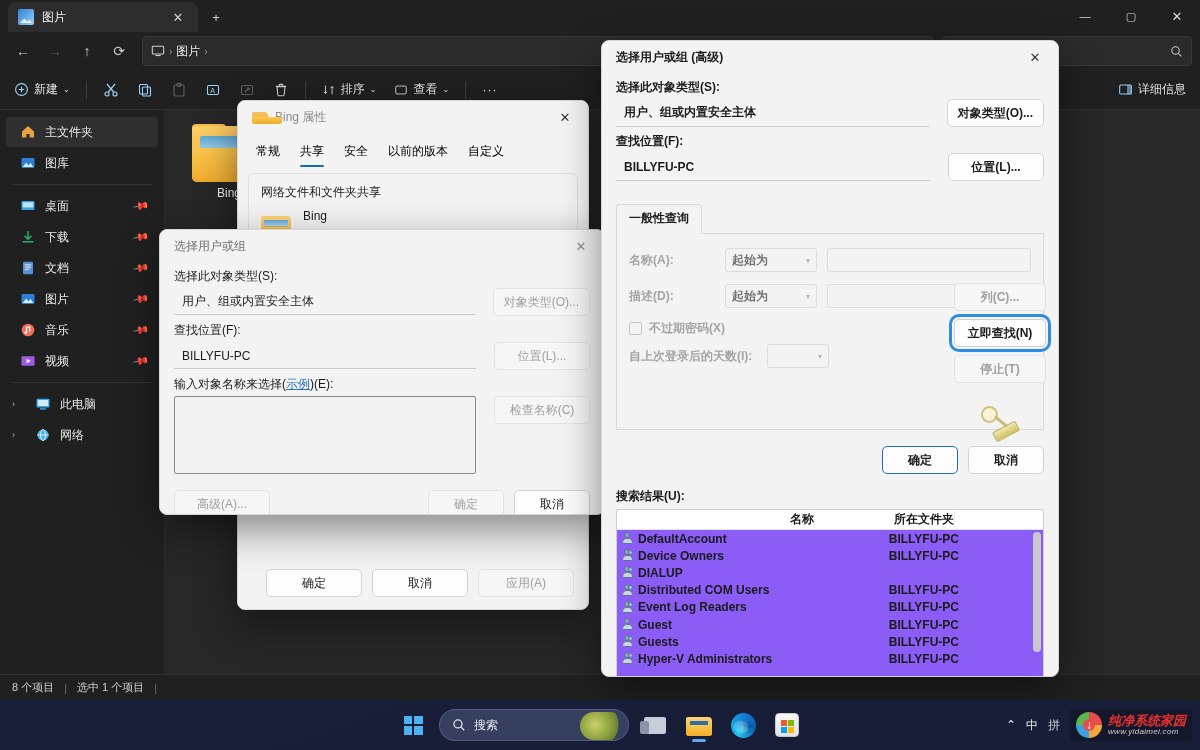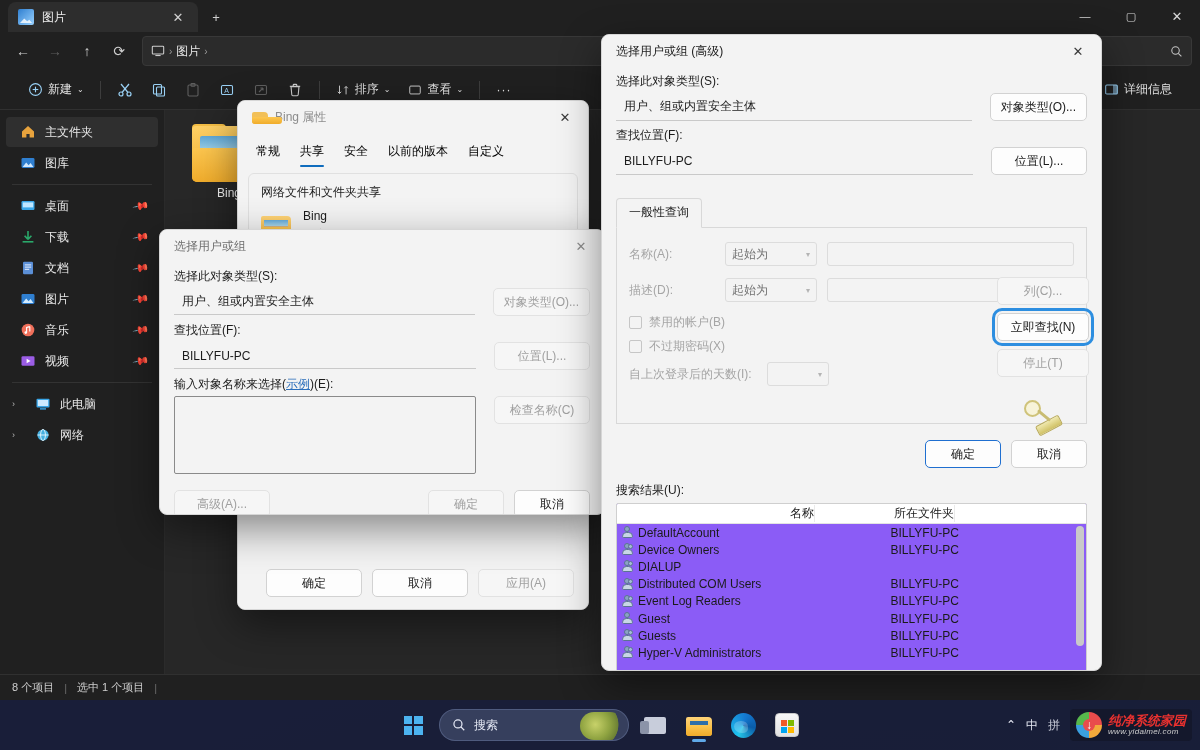--- a/index.html
+++ b/index.html
@@ -78,21 +78,21 @@
   .crumb-sep { color: #9a9a9a; font-size: 10px; }
   .searchbox {
     width: 250px; height: 30px; background: #2b2b2b; border: 1px solid #383838;
     border-radius: 4px; display: flex; align-items: center; padding: 0 8px;
     margin-left: 6px; color: #b5b5b5; font-size: 12px; gap: 6px;
     justify-content: space-between;
   }
 
   .toolbar {
     height: 40px; display: flex; align-items: center; gap: 2px;
-    padding: 0 20px; background: #202020; border-bottom: 1px solid #303030;
+    padding: 0 6px; background: #202020; border-bottom: 1px solid #303030;
   }
   .tbtn {
     height: 30px; display: flex; align-items: center; gap: 5px;
     padding: 0 8px; border-radius: 4px; color: #e2e2e2; font-size: 12px;
     white-space: nowrap;
   }
   .tbtn.icon-only { width: 32px; justify-content: center; padding: 0; }
   .tbtn svg { display: block; }
   .tdiv { width: 1px; height: 18px; background: #3d3d3d; margin: 0 6px; }
   .toolbar-right { margin-left: auto; display: flex; align-items: center; }
@@ -247,21 +247,21 @@
     height: 78px; background: #f3f3f3; border: 1px solid #8a8a8a;
     border-radius: 2px;
   }
   .linkish { color: #2c6fbb; text-decoration: underline; }
   .sel-footer {
     display: flex; align-items: center; gap: 10px; margin-top: 16px;
   }
   .spacer { flex: 1; }
 
   
-  #dlg-adv { left: 601px; top: 34px; width: 501px; height: 637px; background: #f3f3f3; }
+  #dlg-adv { left: 601px; top: 40px; width: 458px; height: 637px; background: #f3f3f3; font-weight: bold; }
   .adv-tabstrip {
     display: flex; border-bottom: 1px solid #d8d8d8; padding-left: 0; margin-top: 8px;
   }
   .adv-tab {
     padding: 5px 12px 6px; background: #f3f3f3; border: 1px solid #d8d8d8;
     border-bottom: 1px solid #f3f3f3; border-radius: 4px 4px 0 0; font-size: 12px;
     position: relative; top: 1px;
   }
   .adv-panel {
     border: 1px solid #d8d8d8; border-top: none; background: #f3f3f3;
@@ -799,24 +799,20 @@
             <span class="qlabel">描述(D):</span>
             <div class="combo">
               <span class="cv">起始为</span>
               <span class="chev">▾</span>
             </div>
             <div class="qinput"></div>
           </div>
 
           <div class="chkrow">
             <span class="chk"></span>
-            <span>禁用的帐户(B)</span>
-          </div>
-          <div class="chkrow">
-            <span class="chk"></span>
             <span>不过期密码(X)</span>
           </div>
 
           <div class="qrow" style="margin-top:0">
             <span class="qlabel" style="width:128px">自上次登录后的天数(I):</span>
             <div class="combo" style="width:62px">
               <span class="cv"></span>
               <span class="chev">▾</span>
             </div>
           </div>

